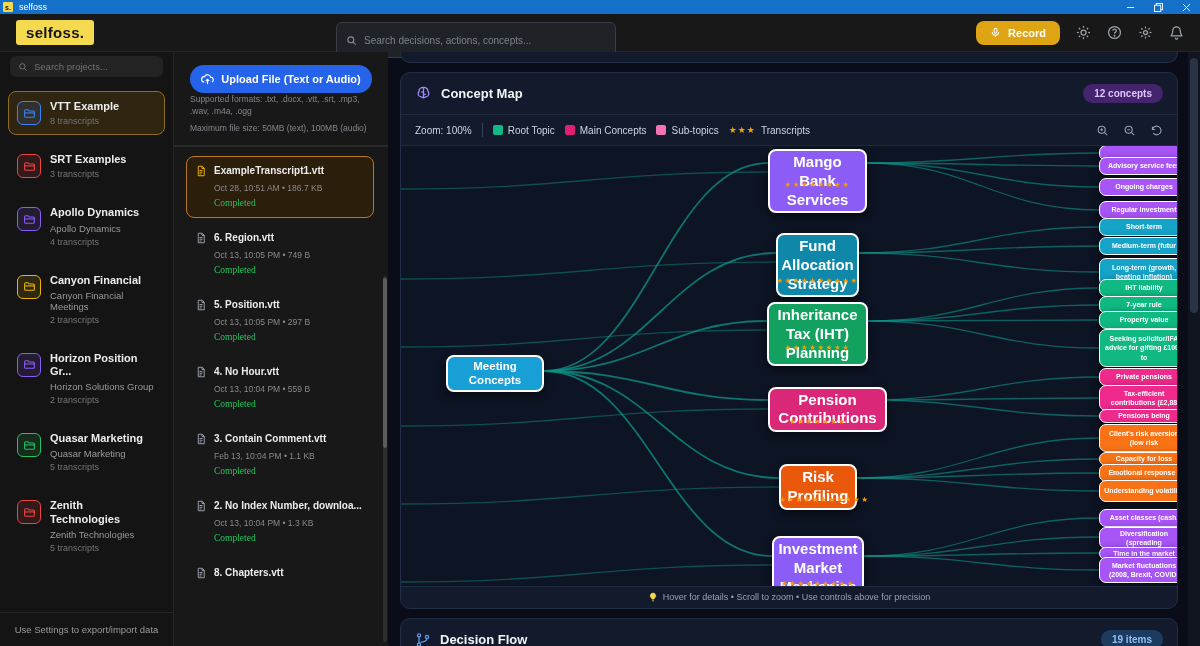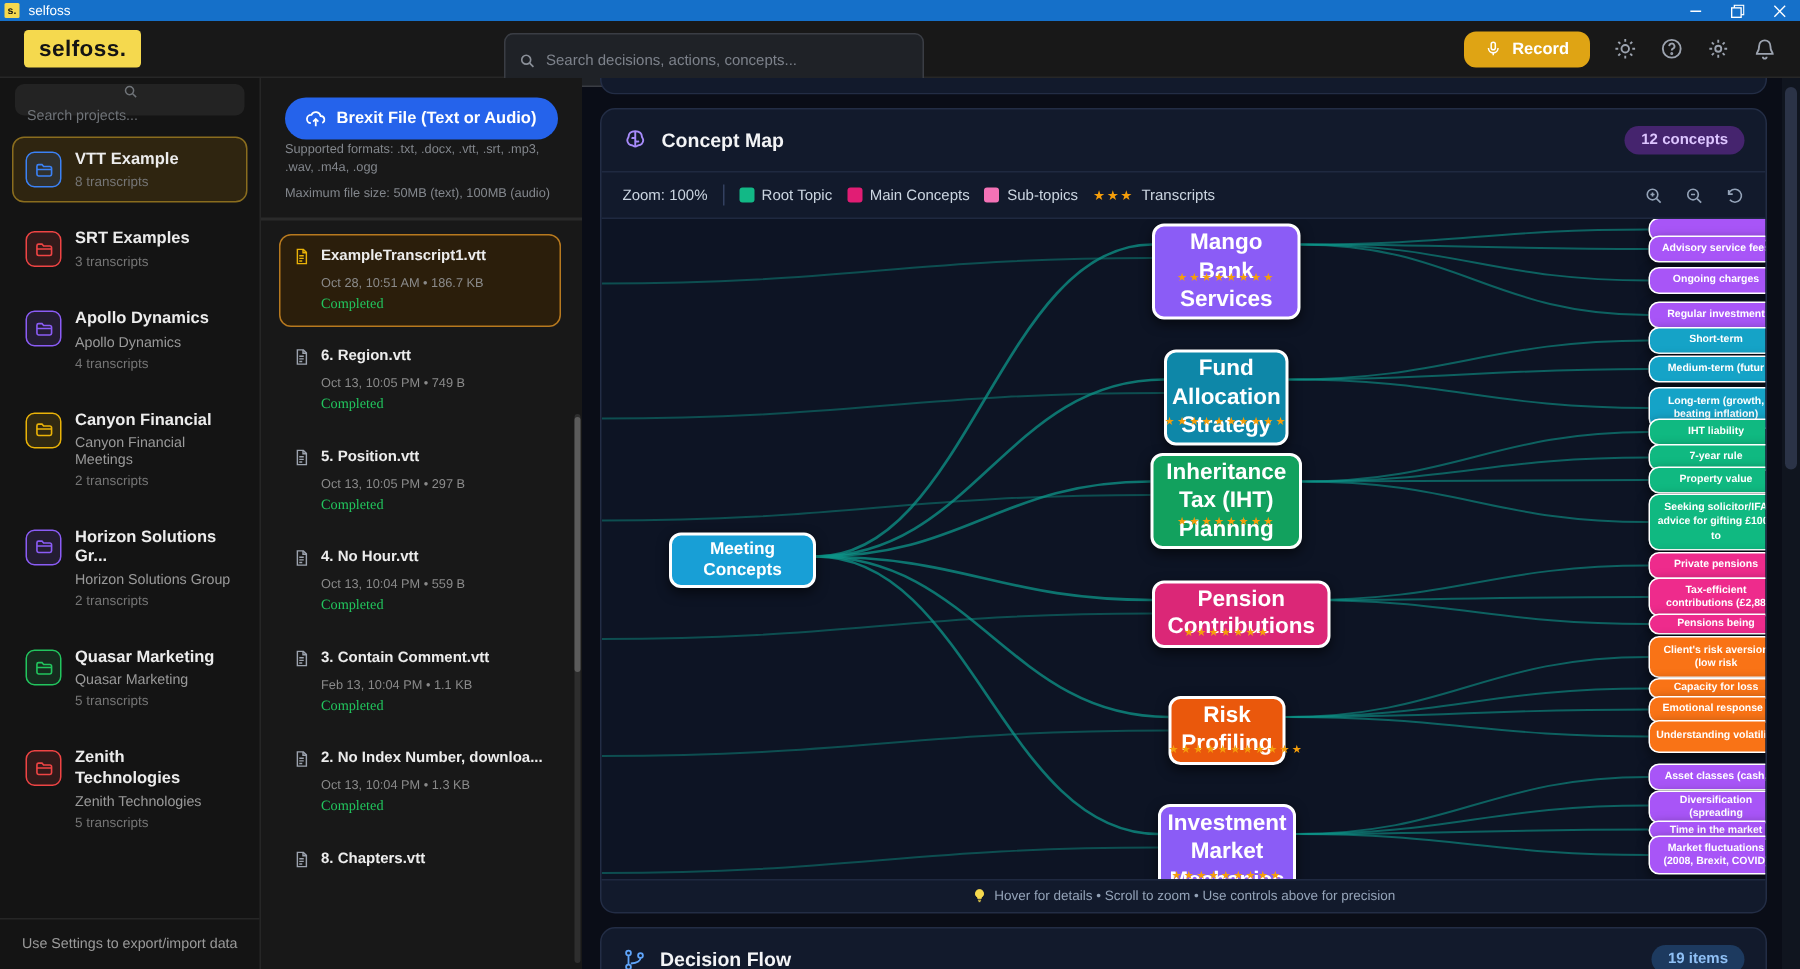--- a/index.html
+++ b/index.html
@@ -33,21 +33,21 @@
 
   
   .app { display:flex; height:594px; }
 
   
   .sidebar { width:174px; background:#141414; border-right:1px solid #262626; display:flex; flex-direction:column; }
   .sb-head { display:flex; align-items:center; padding:12px 12px 8px 14px; }
   .sb-title { color:#f3f4f6; font-size:14px; font-weight:bold; }
   .sb-head-icons { margin-left:auto; display:flex; gap:12px; color:#9ca3af; align-items:center; }
   .sb-search { margin:4px 10px 6px; background:#232323; border-radius:6px; height:21px;
-               display:flex; align-items:center; gap:6px; padding:0 8px;flex-direction:column; }
+               display:flex; align-items:center; gap:6px; padding:0 8px; }
   .sb-search input { background:transparent; border:none; outline:none; color:#cfd3da; font-size:9.5px; width:100%;
                      font-family:"Liberation Sans", sans-serif; }
   .sb-search input::placeholder { color:#6f7378; }
   .proj-list { flex:1; overflow:hidden; padding:8px 8px; display:flex; flex-direction:column; gap:9px; }
   .proj { display:flex; gap:9px; padding:8px 8px; border-radius:8px; border:1px solid transparent; cursor:pointer; }
   .proj.selected { background:#2f2510; border-color:#8a6d1e; }
   .p-tile { width:24px; height:24px; border-radius:6px; border:1.5px solid; display:flex; align-items:center;
             justify-content:center; flex:none; margin-top:1px; }
   .p-name { color:#ececec; font-size:11px; font-weight:bold; line-height:1.2; }
   .p-sub  { color:#9a9a9a; font-size:9.5px; margin-top:3px; }
@@ -265,21 +265,21 @@
           </span>
         </div>
         <div class="proj">
           <span class="p-tile" style="border-color:#8b5cf6;background:#8b5cf622">
             <svg width="13" height="13" viewBox="0 0 24 24" fill="none" stroke="#8b5cf6" stroke-width="2">
               <path d="M3 7a2 2 0 0 1 2-2h4.2l2 2.4H19a2 2 0 0 1 2 2V17a2 2 0 0 1-2 2H5a2 2 0 0 1-2-2z"></path>
               <path d="M3 11h18"></path>
             </svg>
           </span>
     <span>
-            <div class="p-name">Horizon Solutions Gr...</div>
+            <div class="p-name">Horizon Position Gr...</div>
     <div class="p-sub">Horizon Solutions Group</div>
     <div class="p-count">2 transcripts</div>
           </span>
         </div>
         <div class="proj">
           <span class="p-tile" style="border-color:#22c55e;background:#22c55e22">
             <svg width="13" height="13" viewBox="0 0 24 24" fill="none" stroke="#22c55e" stroke-width="2">
               <path d="M3 7a2 2 0 0 1 2-2h4.2l2 2.4H19a2 2 0 0 1 2 2V17a2 2 0 0 1-2 2H5a2 2 0 0 1-2-2z"></path>
               <path d="M3 11h18"></path>
             </svg>
@@ -309,21 +309,21 @@
 
   <div class="panel">
     <button class="upload-btn">
       <span>
         <svg width="13" height="13" viewBox="0 0 24 24" fill="none" stroke="#fff" stroke-width="2.2">
             <path d="M20 16.6A4.5 4.5 0 0 0 18 8a6 6 0 0 0-11.3-1.4A5 5 0 0 0 6 16.9"></path>
             <path d="M12 12v8.5"></path>
             <path d="M8.8 14.8L12 11.6l3.2 3.2"></path>
           </svg>
       </span>
-      <span>Brexit File (Text or Audio)</span>
+      <span>Upload File (Text or Audio)</span>
     </button>
     <div class="fmt-line">Supported formats: .txt, .docx, .vtt, .srt, .mp3, .wav, .m4a, .ogg</div>
     <div class="max-line">Maximum file size: 50MB (text), 100MB (audio)</div>
     <div class="p-divider"></div>
     <div class="p-divider"></div>
     <div class="t-list" id="t-list">
         <div class="t-item selected">
           <div class="t-row">
             <span>
               <svg width="12" height="12" viewBox="0 0 24 24" fill="none" stroke="#eab308" stroke-width="1.9">

